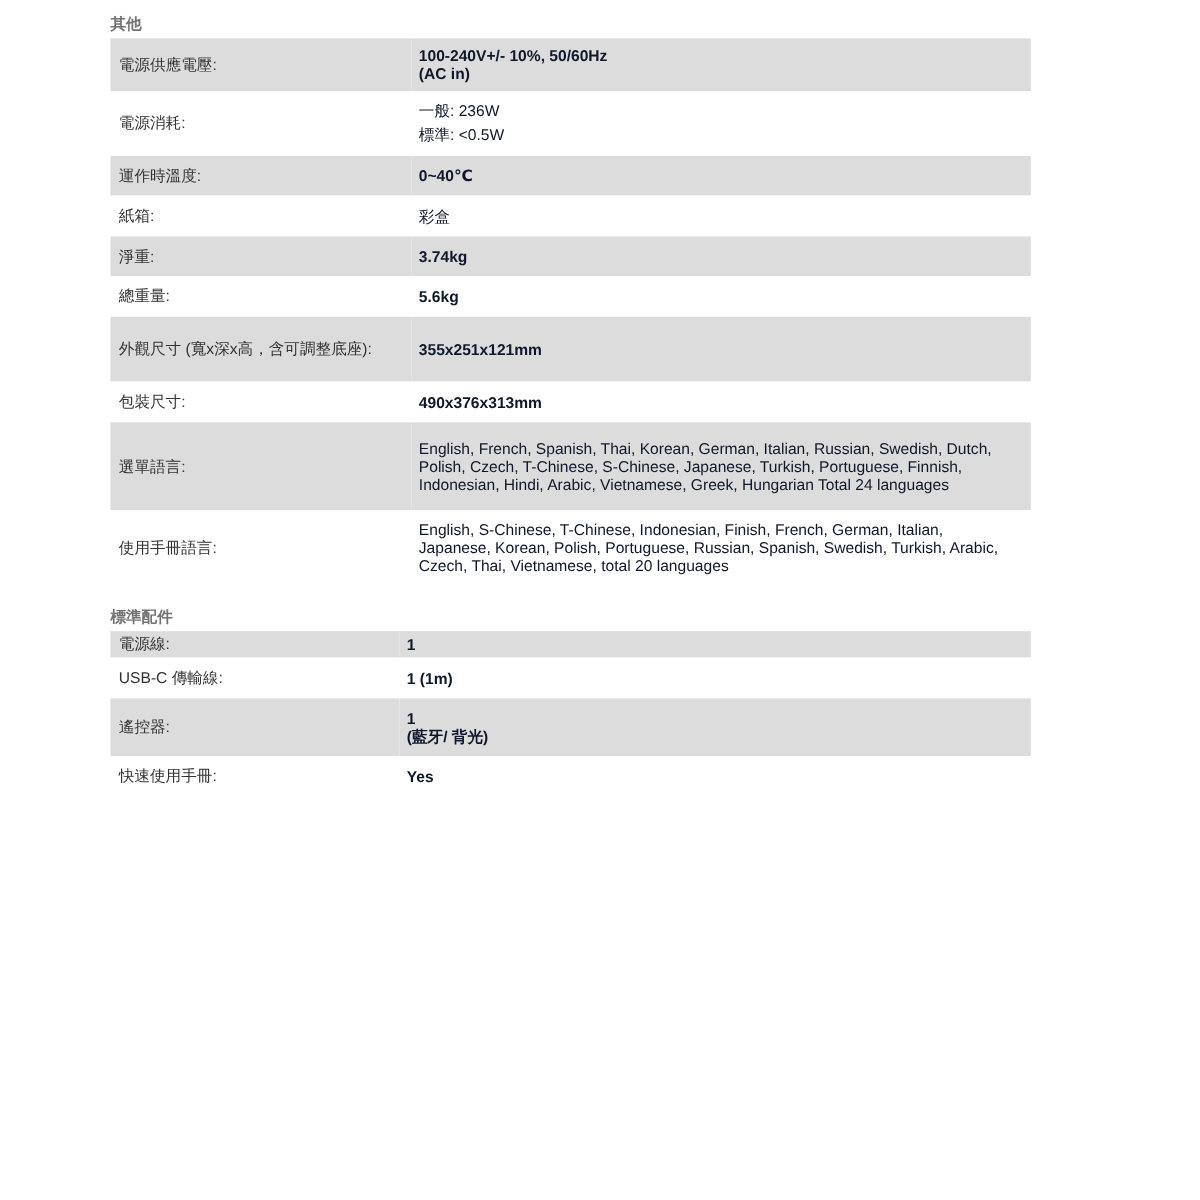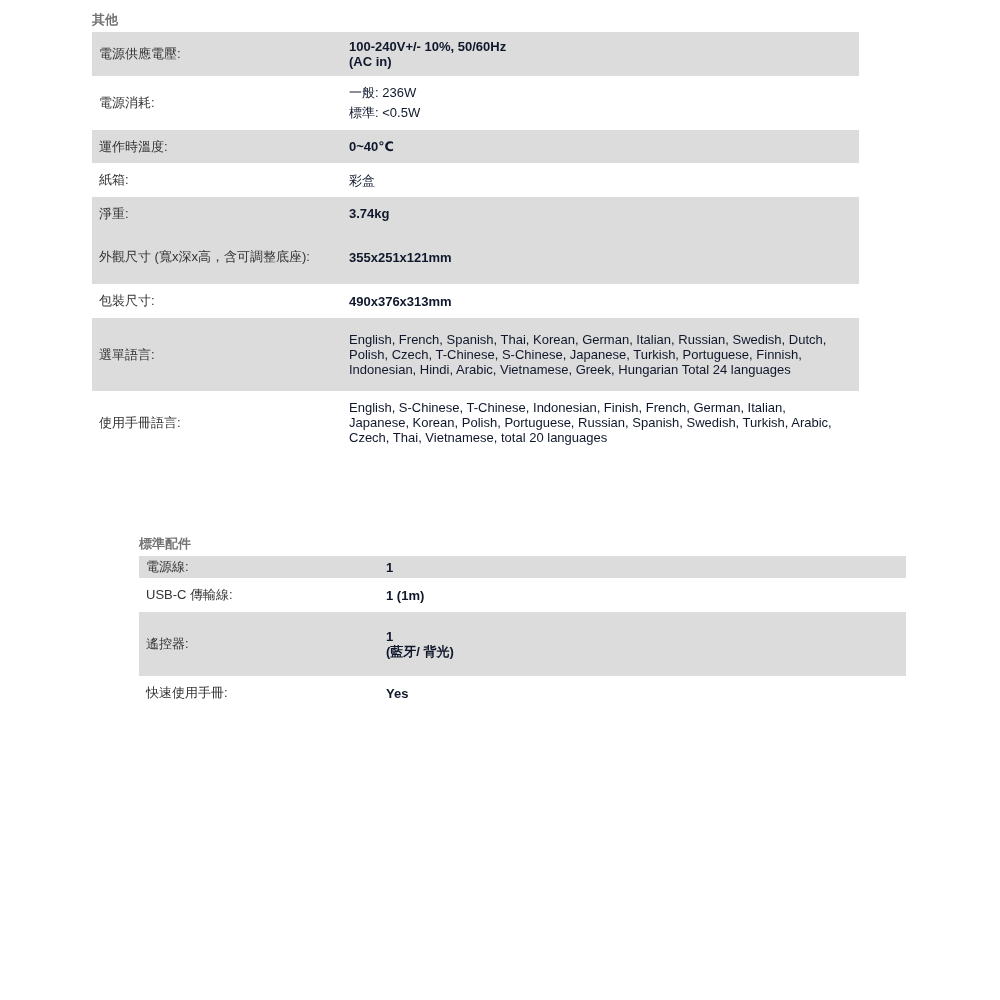--- a/index.html
+++ b/index.html
@@ -40,53 +40,57 @@
       <td class="value">0~40℃</td>
     </tr>
     <tr class="white" style="height:34px;">
       <td class="label">紙箱:</td>
       <td class="value" style="font-weight:normal;">彩盒</td>
     </tr>
     <tr class="gray" style="height:33px;">
       <td class="label">淨重:</td>
       <td class="value">3.74kg</td>
     </tr>
+    <tr class="white" style="height:34px;">
+      <td class="label">總重量:</td>
+      <td class="value">5.6kg</td>
+    </tr>
     <tr class="gray" style="height:54px;margin-left:36px;">
       <td class="label" style="line-height:20px;padding-right:10px;">外觀尺寸 (寬x深x高，含可調整底座):</td>
       <td class="value">355x251x121mm</td>
     </tr>
     <tr class="white" style="height:34px;">
       <td class="label">包裝尺寸:</td>
       <td class="value">490x376x313mm</td>
     </tr>
     <tr class="gray" style="height:73px;">
       <td class="label">選單語言:</td>
       <td class="value" style="font-weight:normal;">English, French, Spanish, Thai, Korean, German, Italian, Russian, Swedish, Dutch, Polish, Czech, T-Chinese, S-Chinese, Japanese, Turkish, Portuguese, Finnish, Indonesian, Hindi, Arabic, Vietnamese, Greek, Hungarian Total 24 languages</td>
     </tr>
     <tr class="white" style="height:63px;">
       <td class="label">使用手冊語言:</td>
       <td class="value" style="font-weight:normal;">English, S-Chinese, T-Chinese, Indonesian, Finish, French, German, Italian, Japanese, Korean, Polish, Portuguese, Russian, Spanish, Swedish, Turkish, Arabic, Czech, Thai, Vietnamese, total 20 languages</td>
     </tr>
   </tbody>
     </table>
 </div>
 
-<div class="section" style="top:532px;margin-left:47px;">
+<div class="section" style="top:502px;">
   <h2 class="section-title">標準配件</h2>
   <table class="spec">
     <tbody>
         <tr class="gray" style="height:22px;">
       <td class="label">電源線:</td>
       <td class="value">1</td>
     </tr>
     <tr class="white" style="height:34px;">
       <td class="label">USB-C 傳輸線:</td>
       <td class="value">1 (1m)</td>
     </tr>
-    <tr class="gray" style="height:64px;">
+    <tr class="gray" style="height:48px;">
       <td class="label">遙控器:</td>
       <td class="value">
         <span class="line">1</span>
         <span class="line">(藍牙/ 背光)</span>
       </td>
     </tr>
     <tr class="white" style="height:34px;">
       <td class="label">快速使用手冊:</td>
       <td class="value">Yes</td>
     </tr>

